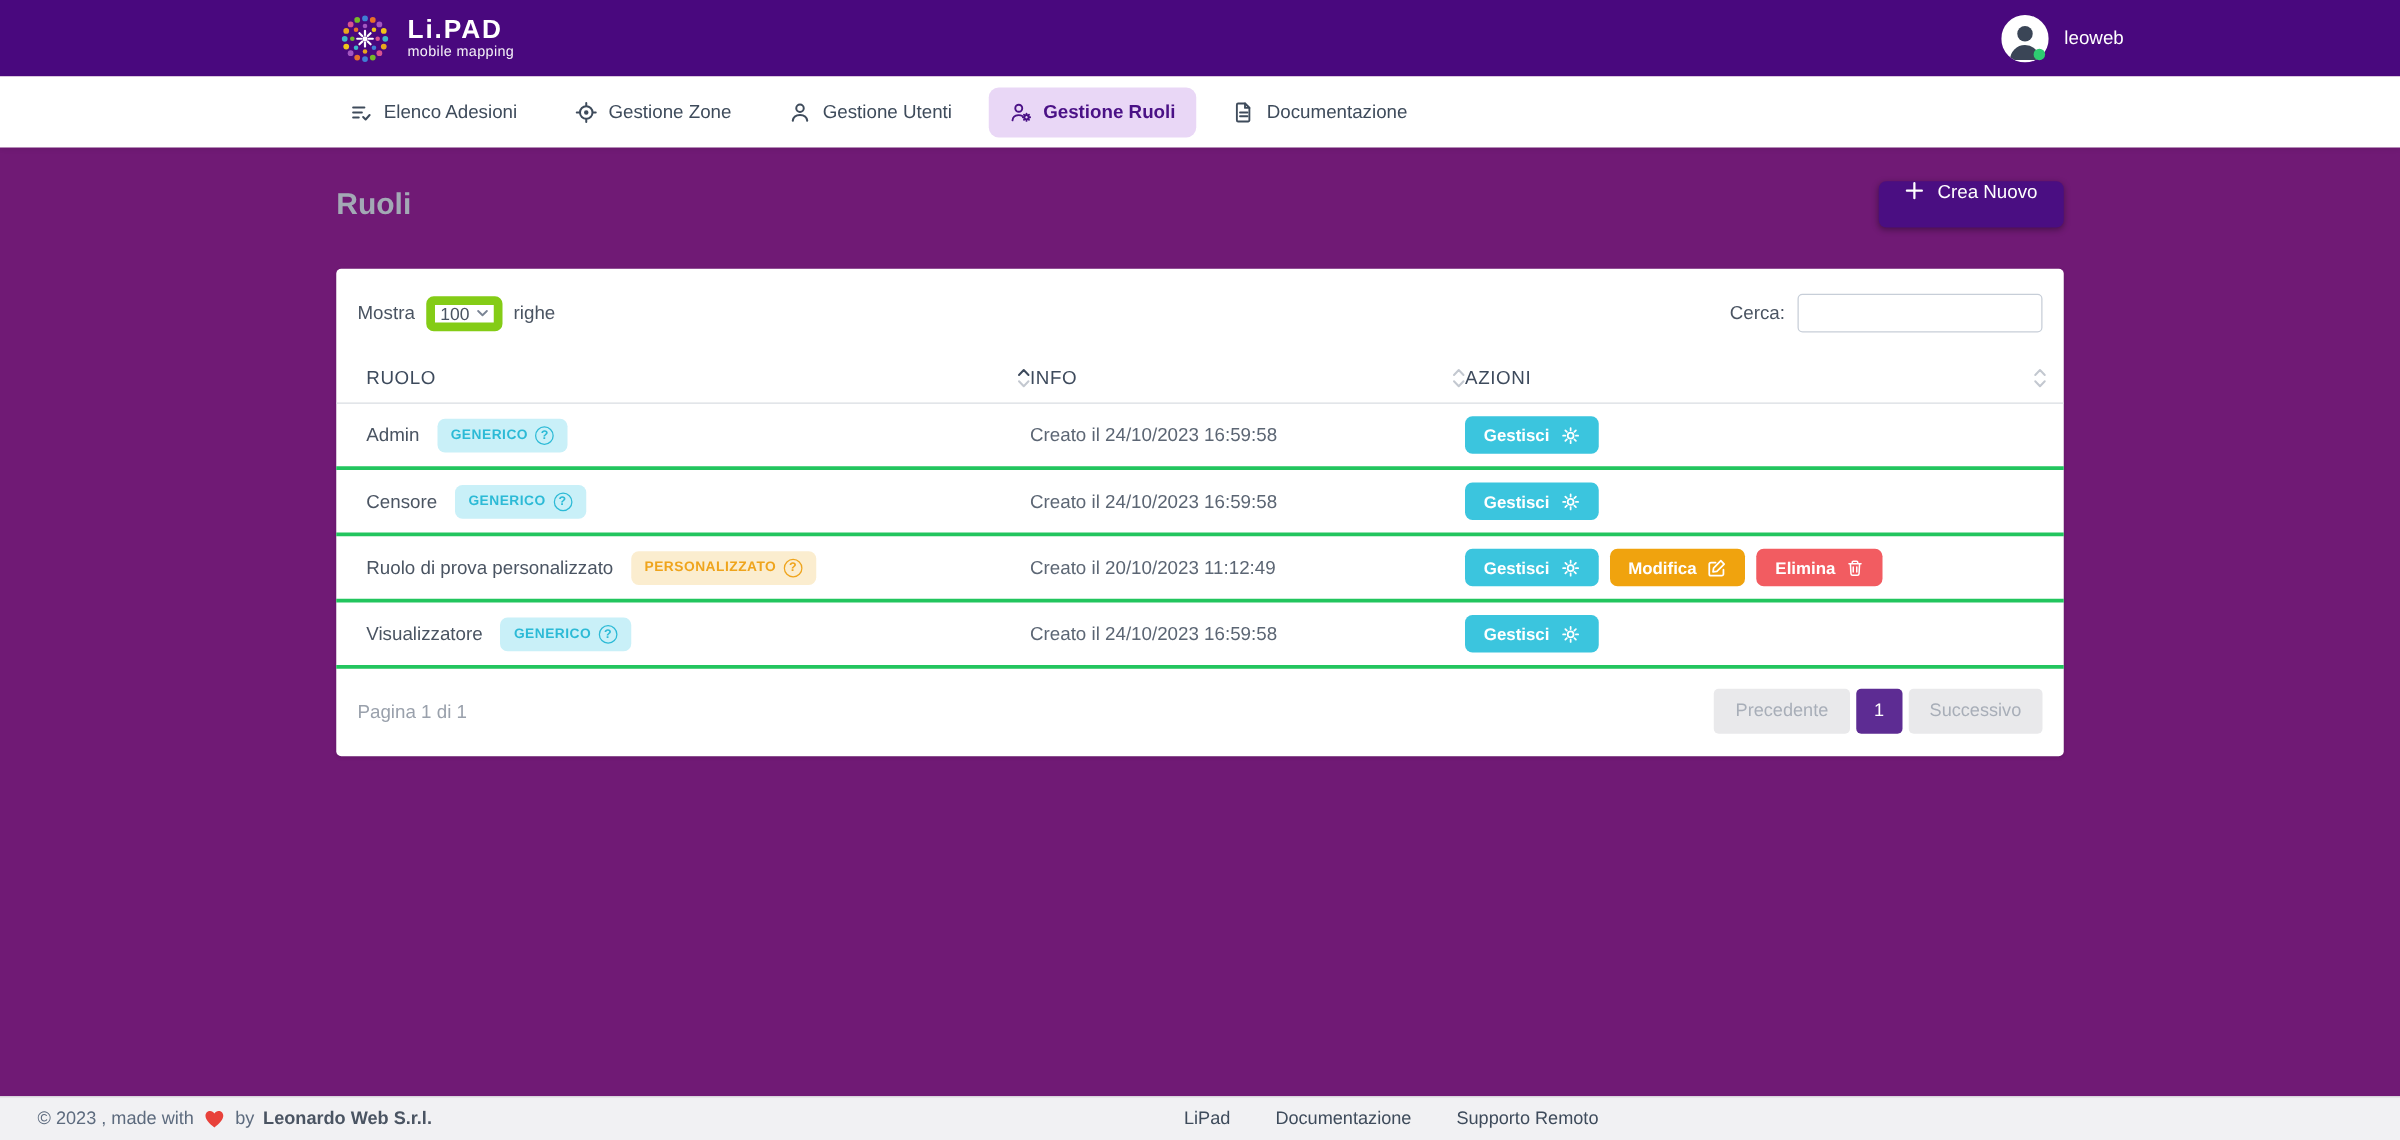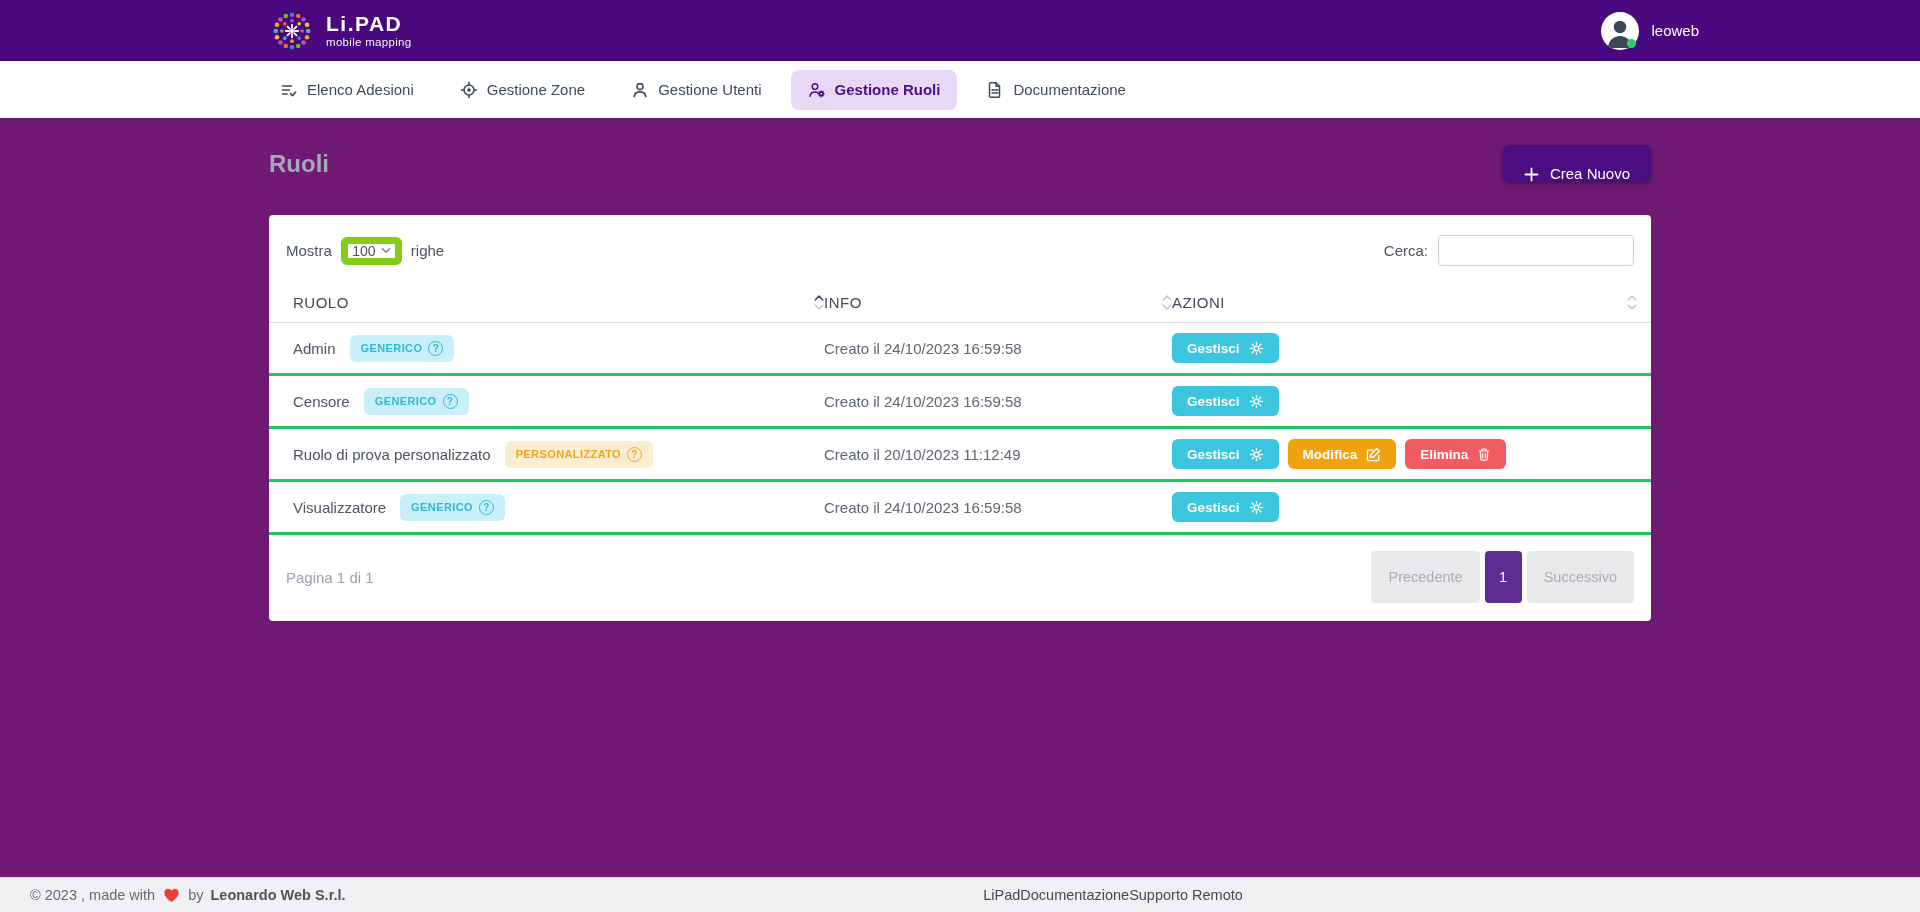--- a/index.html
+++ b/index.html
@@ -19,21 +19,21 @@
   .mainnav{height:57px;background:#fff;display:flex;align-items:center;gap:12px;padding:0 263px;box-shadow:0 2px 4px rgba(0,0,0,.07);position:relative;z-index:2}
   .nav-item{display:flex;align-items:center;gap:9px;height:40px;padding:0 17px;font-size:15px;color:#3E4B5B;border-radius:8px;cursor:pointer;white-space:nowrap}
   .nav-item svg{stroke:#3E4B5B;flex:none}
   .nav-item.active{background:#E9D7F6;color:#4A1186;font-weight:600}
   .nav-item.active svg{stroke:#4A1186}
 
   
   .content{width:1382px;margin:0 auto;padding-top:27px}
   .page-head{display:flex;align-items:center;justify-content:space-between;height:37px;margin-bottom:33px}
   .page-title{font-size:24px;font-weight:700;color:#A3A9B5}
-  .btn-create{height:37px;background:#4A0E82;color:#fff;border:none;border-radius:6px;font-size:15px;font-family:inherit;padding:0 21px;display:flex;align-items:flex-end;gap:11px;box-shadow:0 2px 5px rgba(0,0,0,.35);cursor:pointer}
+  .btn-create{height:37px;background:#4A0E82;color:#fff;border:none;border-radius:6px;font-size:15px;font-family:inherit;padding:0 21px;display:flex;align-items:flex-start;gap:11px;box-shadow:0 2px 5px rgba(0,0,0,.35);cursor:pointer}
 
   
   .card{background:#fff;border-radius:4px;box-shadow:0 1px 3px rgba(0,0,0,.1);padding-top:16px}
   .controls{display:flex;align-items:center;justify-content:space-between;padding:4px 17px 16px}
   .show-group{display:flex;align-items:center;gap:9px;font-size:15px;color:#4A5462}
   .page-size{width:61px;height:28px;border:7px solid #84cc16;border-radius:6px;display:flex;align-items:center;justify-content:center;gap:5px;font-size:14px;color:#4A5462;cursor:pointer;background:#fff}
   .search-group{display:flex;align-items:center;gap:10px;font-size:15px;color:#4A5462}
   .search-input{width:196px;height:31px;border:1px solid #C7CED8;border-radius:4px;padding:0 9px;font-size:14px;font-family:inherit;color:#4A5462;outline:none}
 
   .trow{display:grid;grid-template-columns:531px 348px 1fr;align-items:center;padding:0 14px 0 24px}
@@ -53,28 +53,28 @@
   .info-cell{color:#5C6674}
   .actions-cell{display:flex;gap:9px}
   .btn-action{height:30px;border:none;border-radius:6px;color:#fff;font-weight:700;font-size:13.5px;font-family:inherit;padding:0 15px;display:inline-flex;align-items:center;gap:9px;cursor:pointer}
   .btn-gestisci{background:#3BC5DE}
   .btn-modifica{background:#F0A30E}
   .btn-elimina{background:#F25C61}
 
   .card-footer{display:flex;align-items:center;justify-content:space-between;padding:16px 17px 18px}
   .page-summary{color:#9AA1AC;font-size:15px}
   .pager{display:flex;gap:5px}
-  .pg-btn{height:52px;min-width:37px;padding:0 17px;background:#E9E9EB;color:#A8AEB8;border:none;border-radius:4px;font-size:14.5px;font-family:inherit;display:flex;align-items:center;justify-content:center;cursor:pointer}
+  .pg-btn{height:36px;min-width:37px;padding:0 17px;background:#E9E9EB;color:#A8AEB8;border:none;border-radius:4px;font-size:14.5px;font-family:inherit;display:flex;align-items:center;justify-content:center;cursor:pointer}
   .pg-btn.current{background:#5D2C93;color:#fff;padding:0;width:37px}
 
   
   .footer{position:absolute;bottom:0;left:0;width:100%;height:35px;background:#F1F1F3;border-top:1px solid #DBDBDE;display:flex;align-items:center;font-size:14.5px;color:#5D6B7E;padding:0 30px}
   .footer-left{display:flex;align-items:center;gap:7px;white-space:nowrap}
   .footer-company{font-weight:700;color:#4A5462}
-  .footer-links{position:absolute;left:1113px;transform:translateX(-50%);display:flex;}
+  .footer-links{position:absolute;left:1113px;transform:translateX(-50%);display:flex;gap:36px}
   .footer-link{color:#3E4B5B;cursor:pointer;white-space:nowrap}
 </style>
 </head>
 <body>
 
 <div class="app">
 
   <header class="topbar">
     <div class="logo">
       <svg class="logo-mark" width="46" height="46" viewBox="0 0 34 34">

